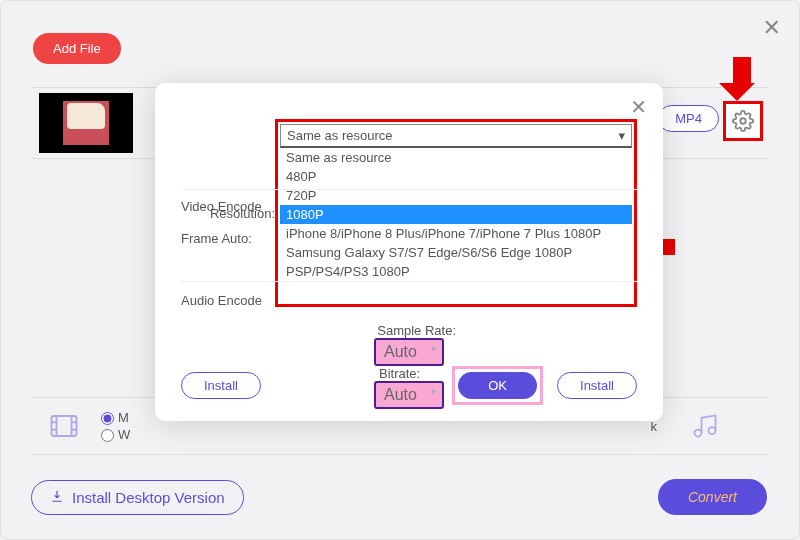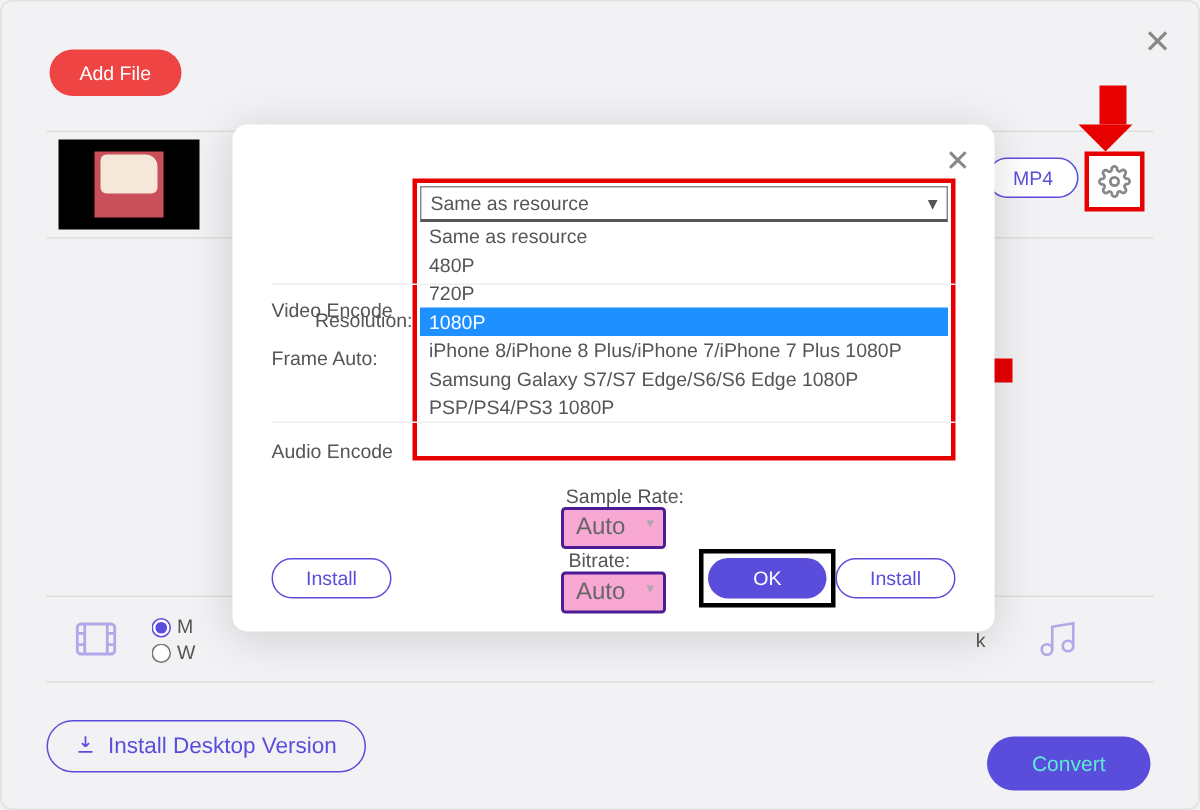--- a/index.html
+++ b/index.html
@@ -31,21 +31,21 @@
   .bottom-section { position: absolute; left: 30px; right: 30px; top: 396px; height: 58px; border-top: 1px solid #ddd; border-bottom: 1px solid #ddd; display: flex; align-items: center; }
   .vid-icon { margin-left: 16px; color: #b0a8e8; }
   .radio-opts { margin-left: 20px; font-size: 13px; color: #555; }
   .radio-opts label { display: block; margin: 2px 0; }
   .radio-opts input { accent-color: #5b4ddb; margin-right: 4px; vertical-align: middle; }
   .music-icon { position: absolute; right: 50px; color: #b0a8e8; }
   .music-icon::before { content: ""; position: absolute; left: -30px; top: -12px; width: 1px; height: 40px; background: #ddd; }
   .bottom-k { position: absolute; right: 112px; font-size: 13px; color: #555; }
   
   .install-btn { position: absolute; left: 30px; bottom: 24px; border: 1.5px solid #5b4ddb; color: #5b4ddb; background: transparent; border-radius: 18px; padding: 8px 18px; font-size: 15px; cursor: pointer; display: flex; align-items: flex-start; gap: 8px; }
-  .convert-btn { position: absolute; right: 32px; bottom: 12px; background: #5b4ddb; color: #5eead4; border: none; border-radius: 18px; padding: 10px 30px; font-size: 14px; cursor: pointer; }
+  .convert-btn { position: absolute; right: 32px; bottom: 24px; background: #5b4ddb; color: #fdba74; border: none; border-radius: 18px; padding: 10px 30px; font-size: 14px; cursor: pointer; font-style: italic; }
   
   .dialog { position: absolute; left: 154px; top: 82px; width: 508px; height: 338px; background: #fff; border-radius: 10px; box-shadow: 0 4px 30px rgba(0,0,0,0.15); padding: 18px 26px; z-index: 5; }
   .dialog-close { position: absolute; right: 16px; top: 12px; font-size: 20px; color: #888; cursor: pointer; font-weight: 300; }
   
   .dlg-row { display: flex; align-items: center; margin-bottom: 8px; font-size: 13px; color: #555; }
   .dlg-label { width: 94px; text-align: right; }
   .dlg-sep { border: none; border-top: 1px solid #eee; margin: 10px 0; }
   
   .resolution-wrap { position: relative; flex: 1; border: 3px solid #e60000; padding: 2px; height: 188px; }
   .res-select { width: 100%; border: 1px solid #888; border-bottom: 2px solid #555; background: #fff; padding: 3px 6px; font-size: 13px; color: #555; display: flex; justify-content: space-between; cursor: pointer; }
@@ -60,21 +60,21 @@
   
   .full-row { position: absolute; left: 26px; right: 26px; display: flex; align-items: center; font-size: 13px; color: #555; flex-direction: column; }
   .sr-row { top: 240px; }
   .sr-row .dlg-label { width: 94px; }
   .mini-select { border: 2px solid #4c1d95; border-radius: 3px; padding: 3px 20px 3px 8px; font-size: 16px; color: #666; position: relative; background: #f9a8d4; cursor: pointer; }
   .mini-select::after { content: "▾"; position: absolute; right: 6px; top: 3px; color: #aaa; font-size: 10px; }
   
   .dlg-footer { position: absolute; left: 26px; right: 26px; bottom: 16px; display: flex; align-items: center; }
   .btn-outline { border: 1.5px solid #5b4ddb; color: #5b4ddb; background: #fff; border-radius: 16px; padding: 5px 22px; font-size: 13px; cursor: pointer; }
   .btn-primary { background: #5b4ddb; color: #fff; border: none; border-radius: 16px; padding: 6px 30px; font-size: 13px; cursor: pointer; }
-  .ok-highlight { border: 3px solid #000000; padding: 3px; display: inline-block; margin-left: auto; }
+  .ok-highlight { border: 3px solid #f9a8d4; padding: 3px; display: inline-block; margin-left: auto; margin-right: 14px; }
 </style>
 </head>
 <body>
 
 <div class="topbar">
   <span class="close-x">✕</span>
 </div>
 
 <button class="addfile-btn">Add File</button>
 

